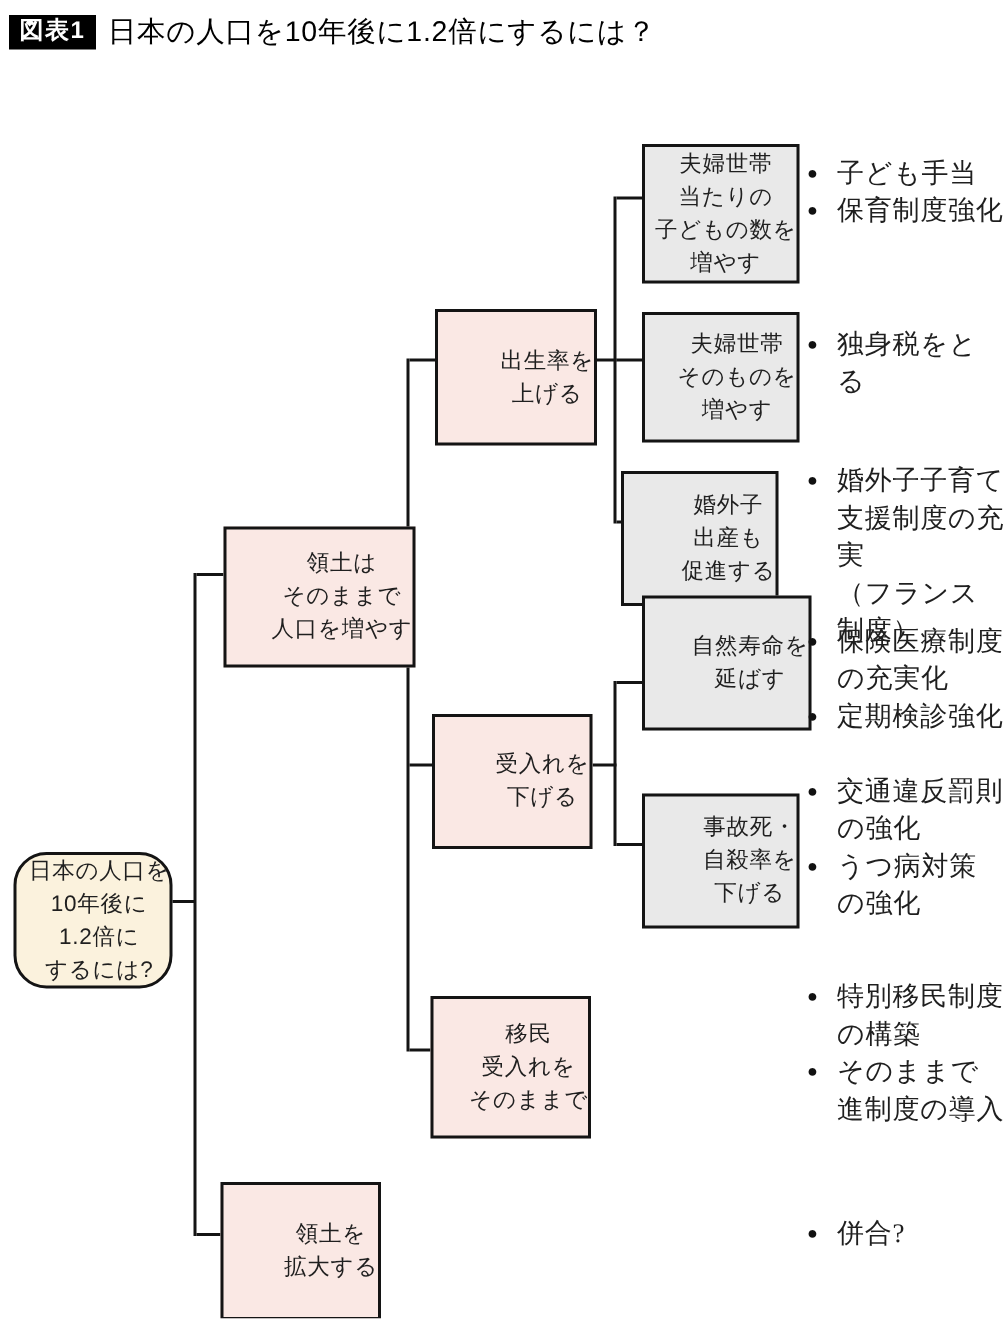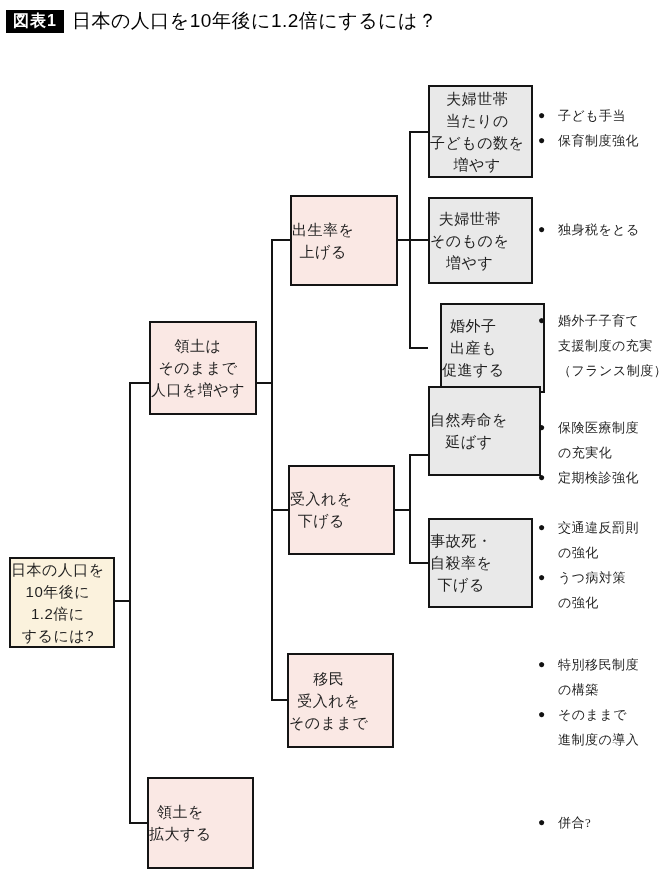--- a/index.html
+++ b/index.html
@@ -41,31 +41,32 @@
   }
   .hyp-heading{
     position:absolute;left:543px;top:44px;
     font-size:17px;color:#111;letter-spacing:1px;
   }
 
   
   .node{
     position:absolute;
     border:2px solid var(--line);
-    display:flex;align-items:center;justify-content:flex-start;
+    display:flex;align-items:center;justify-content:flex-end;
     text-align:center;
+    margin-top:11px;
   }
   .node .node-label{
     white-space:pre-line;
     font-size:15px;line-height:22px;
     color:var(--text);
     letter-spacing:0.5px;
   }
   .pink{background:var(--pink);}
-  .cream{background:var(--cream);}
+  .cream{background:var(--cream);border-radius:22px;}
   .gray{background:var(--gray);}
 
   
   .line{position:absolute;background:var(--line);}
   .h{height:2px;}
   .v{width:2px;}
 
   
   .hyp-group{
     position:absolute;left:538px;width:132px;
@@ -73,21 +74,21 @@
   .hyp-item{
     display:flex;align-items:flex-start;
   }
   .dot{
     font-size:12px;line-height:25px;
     width:20px;flex:0 0 20px;
     color:#111;
   }
   .hyp-text{
     white-space:pre-line;
-    font-size:13px;line-height:25px;
+    font-size:18px;line-height:25px;
     color:var(--text);
     letter-spacing:0.5px;
     font-family:Liberation Serif, serif;
   }
 </style>
 </head>
 <body>
 
 <div class="stage">
 
@@ -118,21 +119,21 @@
   <div class="line h" style="left:411px;top:454px;width:17px"></div>
   <div class="line h" style="left:411px;top:562px;width:17px"></div>
 
   <div class="node cream" style="left:9px;top:557px;width:106px;height:91px">
     <span class="node-label">日本の人口を
 10年後に
 1.2倍に
 するには?</span>
   </div>
 
-  <div class="node pink" style="left:149px;top:321px;width:108px;height:94px">
+  <div class="node pink" style="left:149px;top:340px;width:128px;height:94px">
     <span class="node-label">領土は
 そのままで
 人口を増やす</span>
   </div>
   <div class="node pink" style="left:147px;top:777px;width:107px;height:92px">
     <span class="node-label">領土を
 拡大する</span>
   </div>
 
   <div class="node pink" style="left:290px;top:195px;width:108px;height:91px">
@@ -153,21 +154,21 @@
     <span class="node-label">夫婦世帯
 当たりの
 子どもの数を
 増やす</span>
   </div>
   <div class="node gray" style="left:428px;top:197px;width:105px;height:87px">
     <span class="node-label">夫婦世帯
 そのものを
 増やす</span>
   </div>
-  <div class="node gray" style="left:440px;top:303px;width:105px;height:90px">
+  <div class="node gray" style="left:414px;top:303px;width:105px;height:90px">
     <span class="node-label">婚外子
 出産も
 促進する</span>
   </div>
   <div class="node gray" style="left:428px;top:386px;width:113px;height:90px">
     <span class="node-label">自然寿命を
 延ばす</span>
   </div>
   <div class="node gray" style="left:428px;top:518px;width:105px;height:90px">
     <span class="node-label">事故死・

